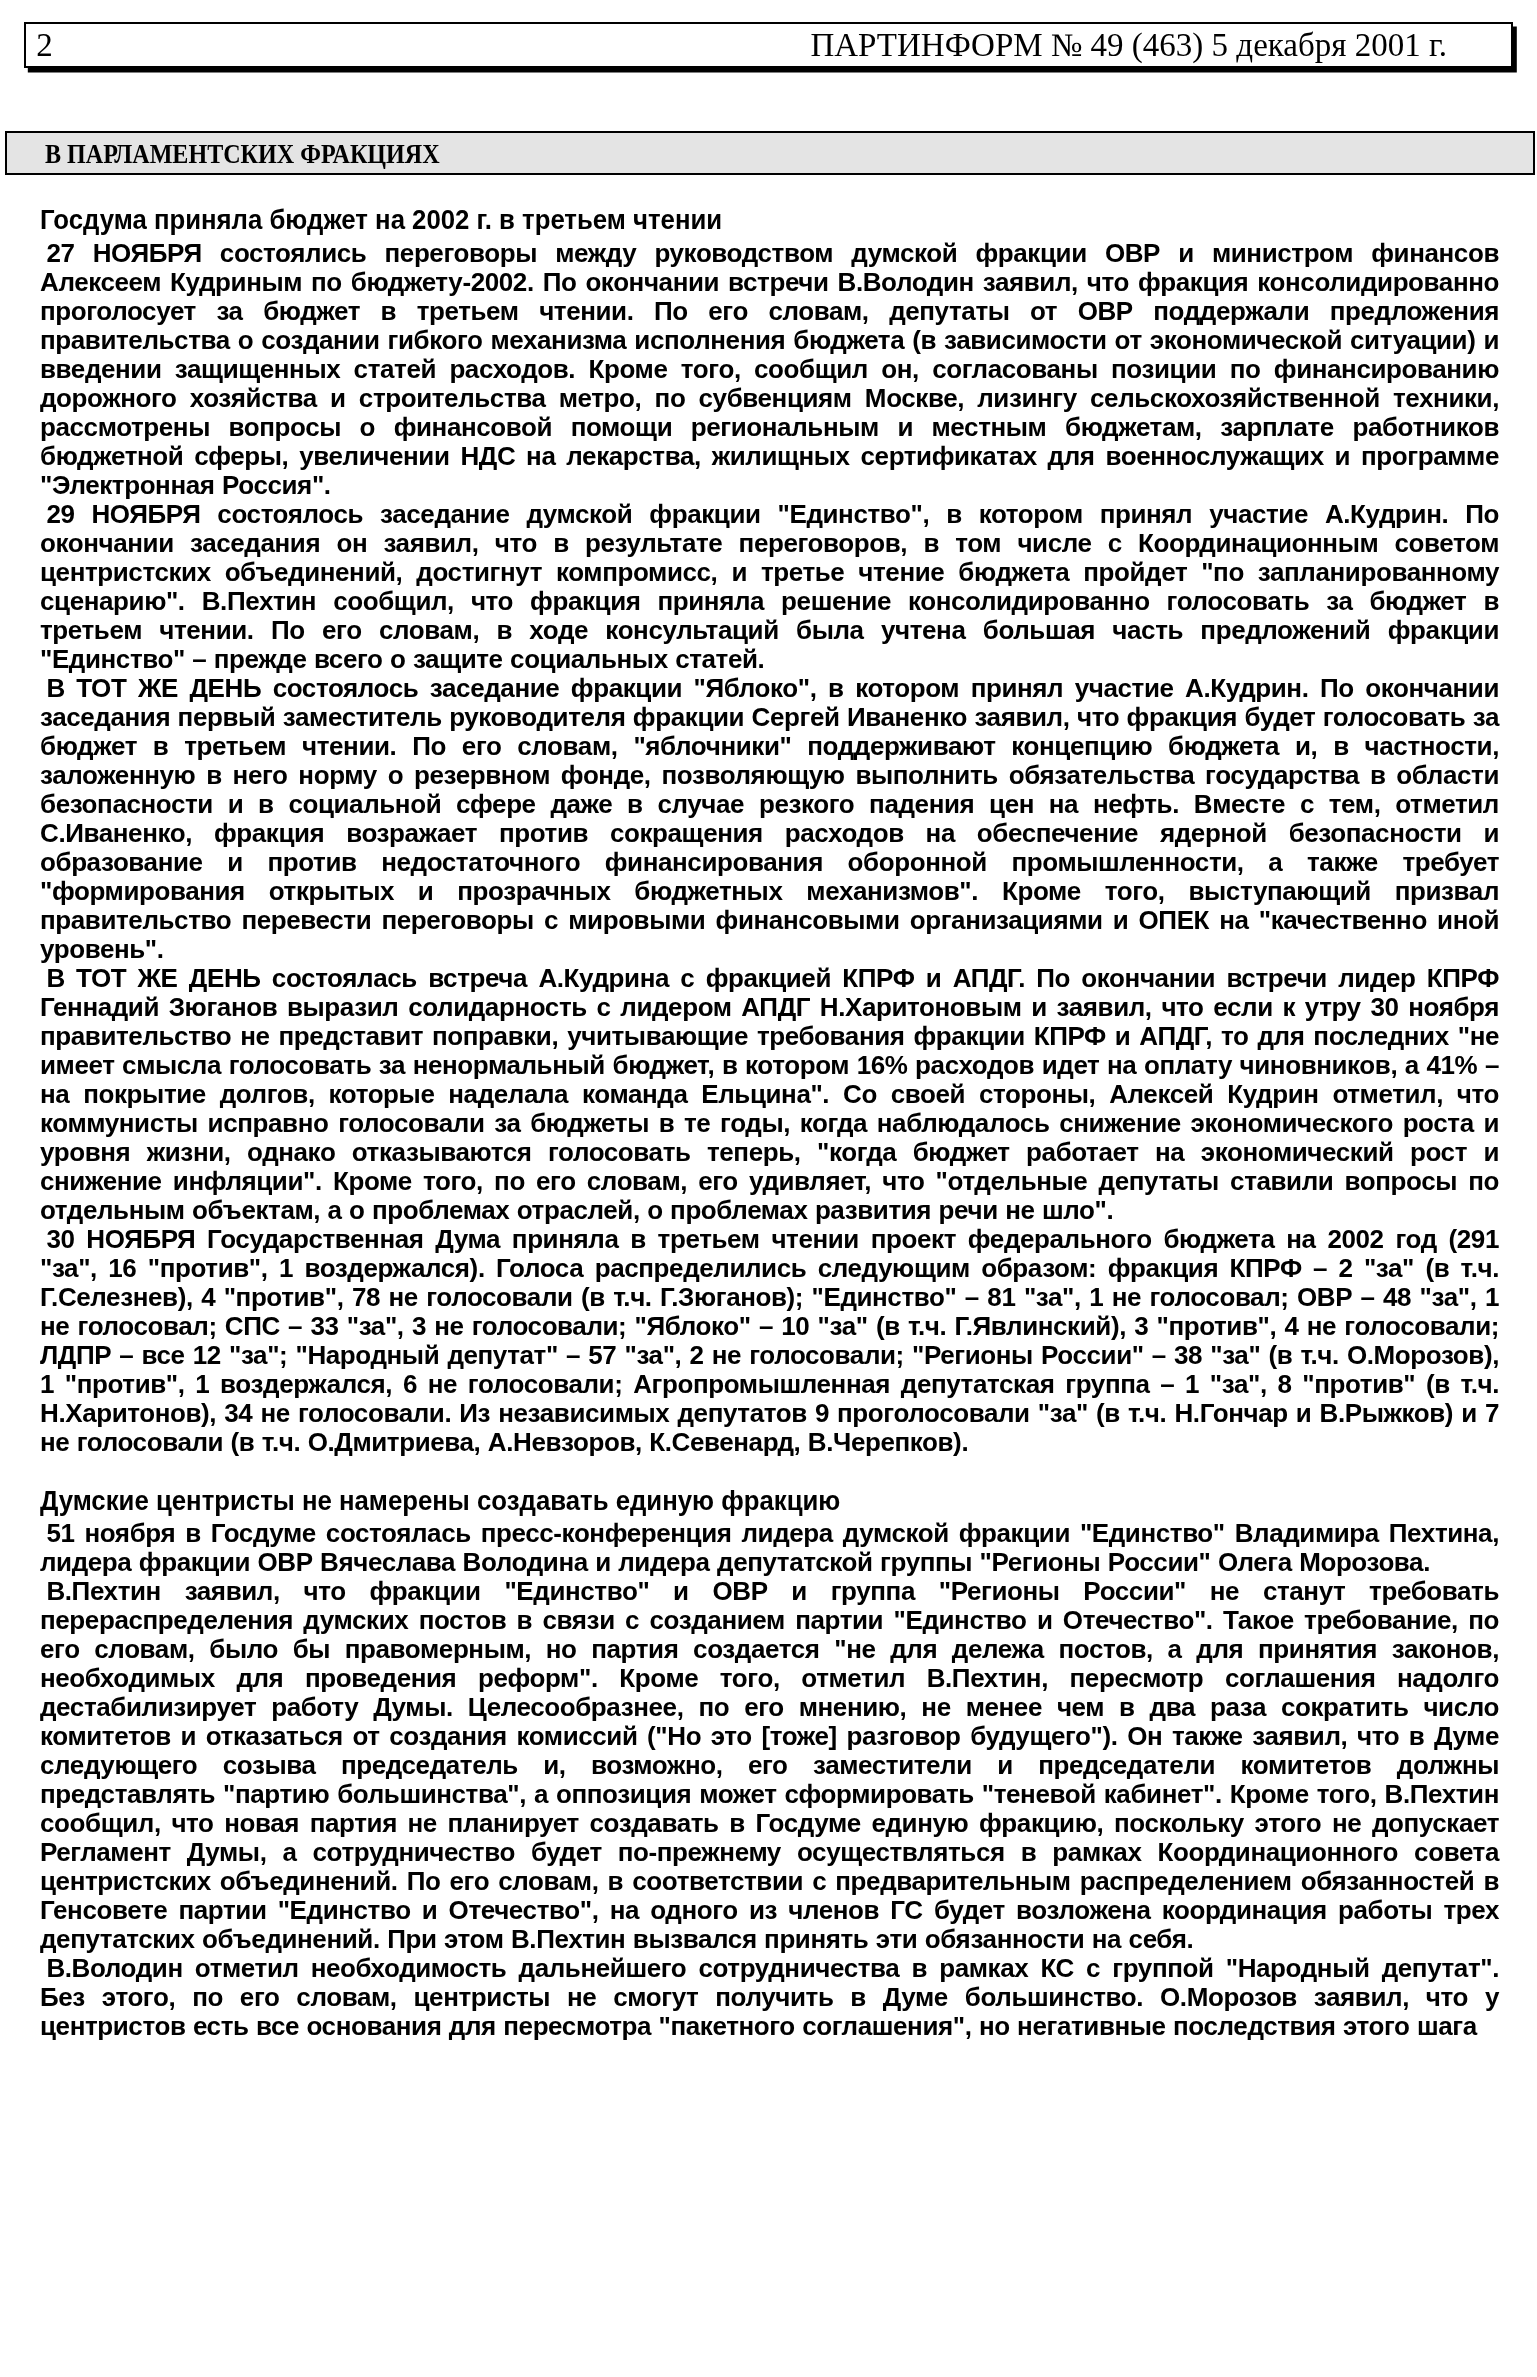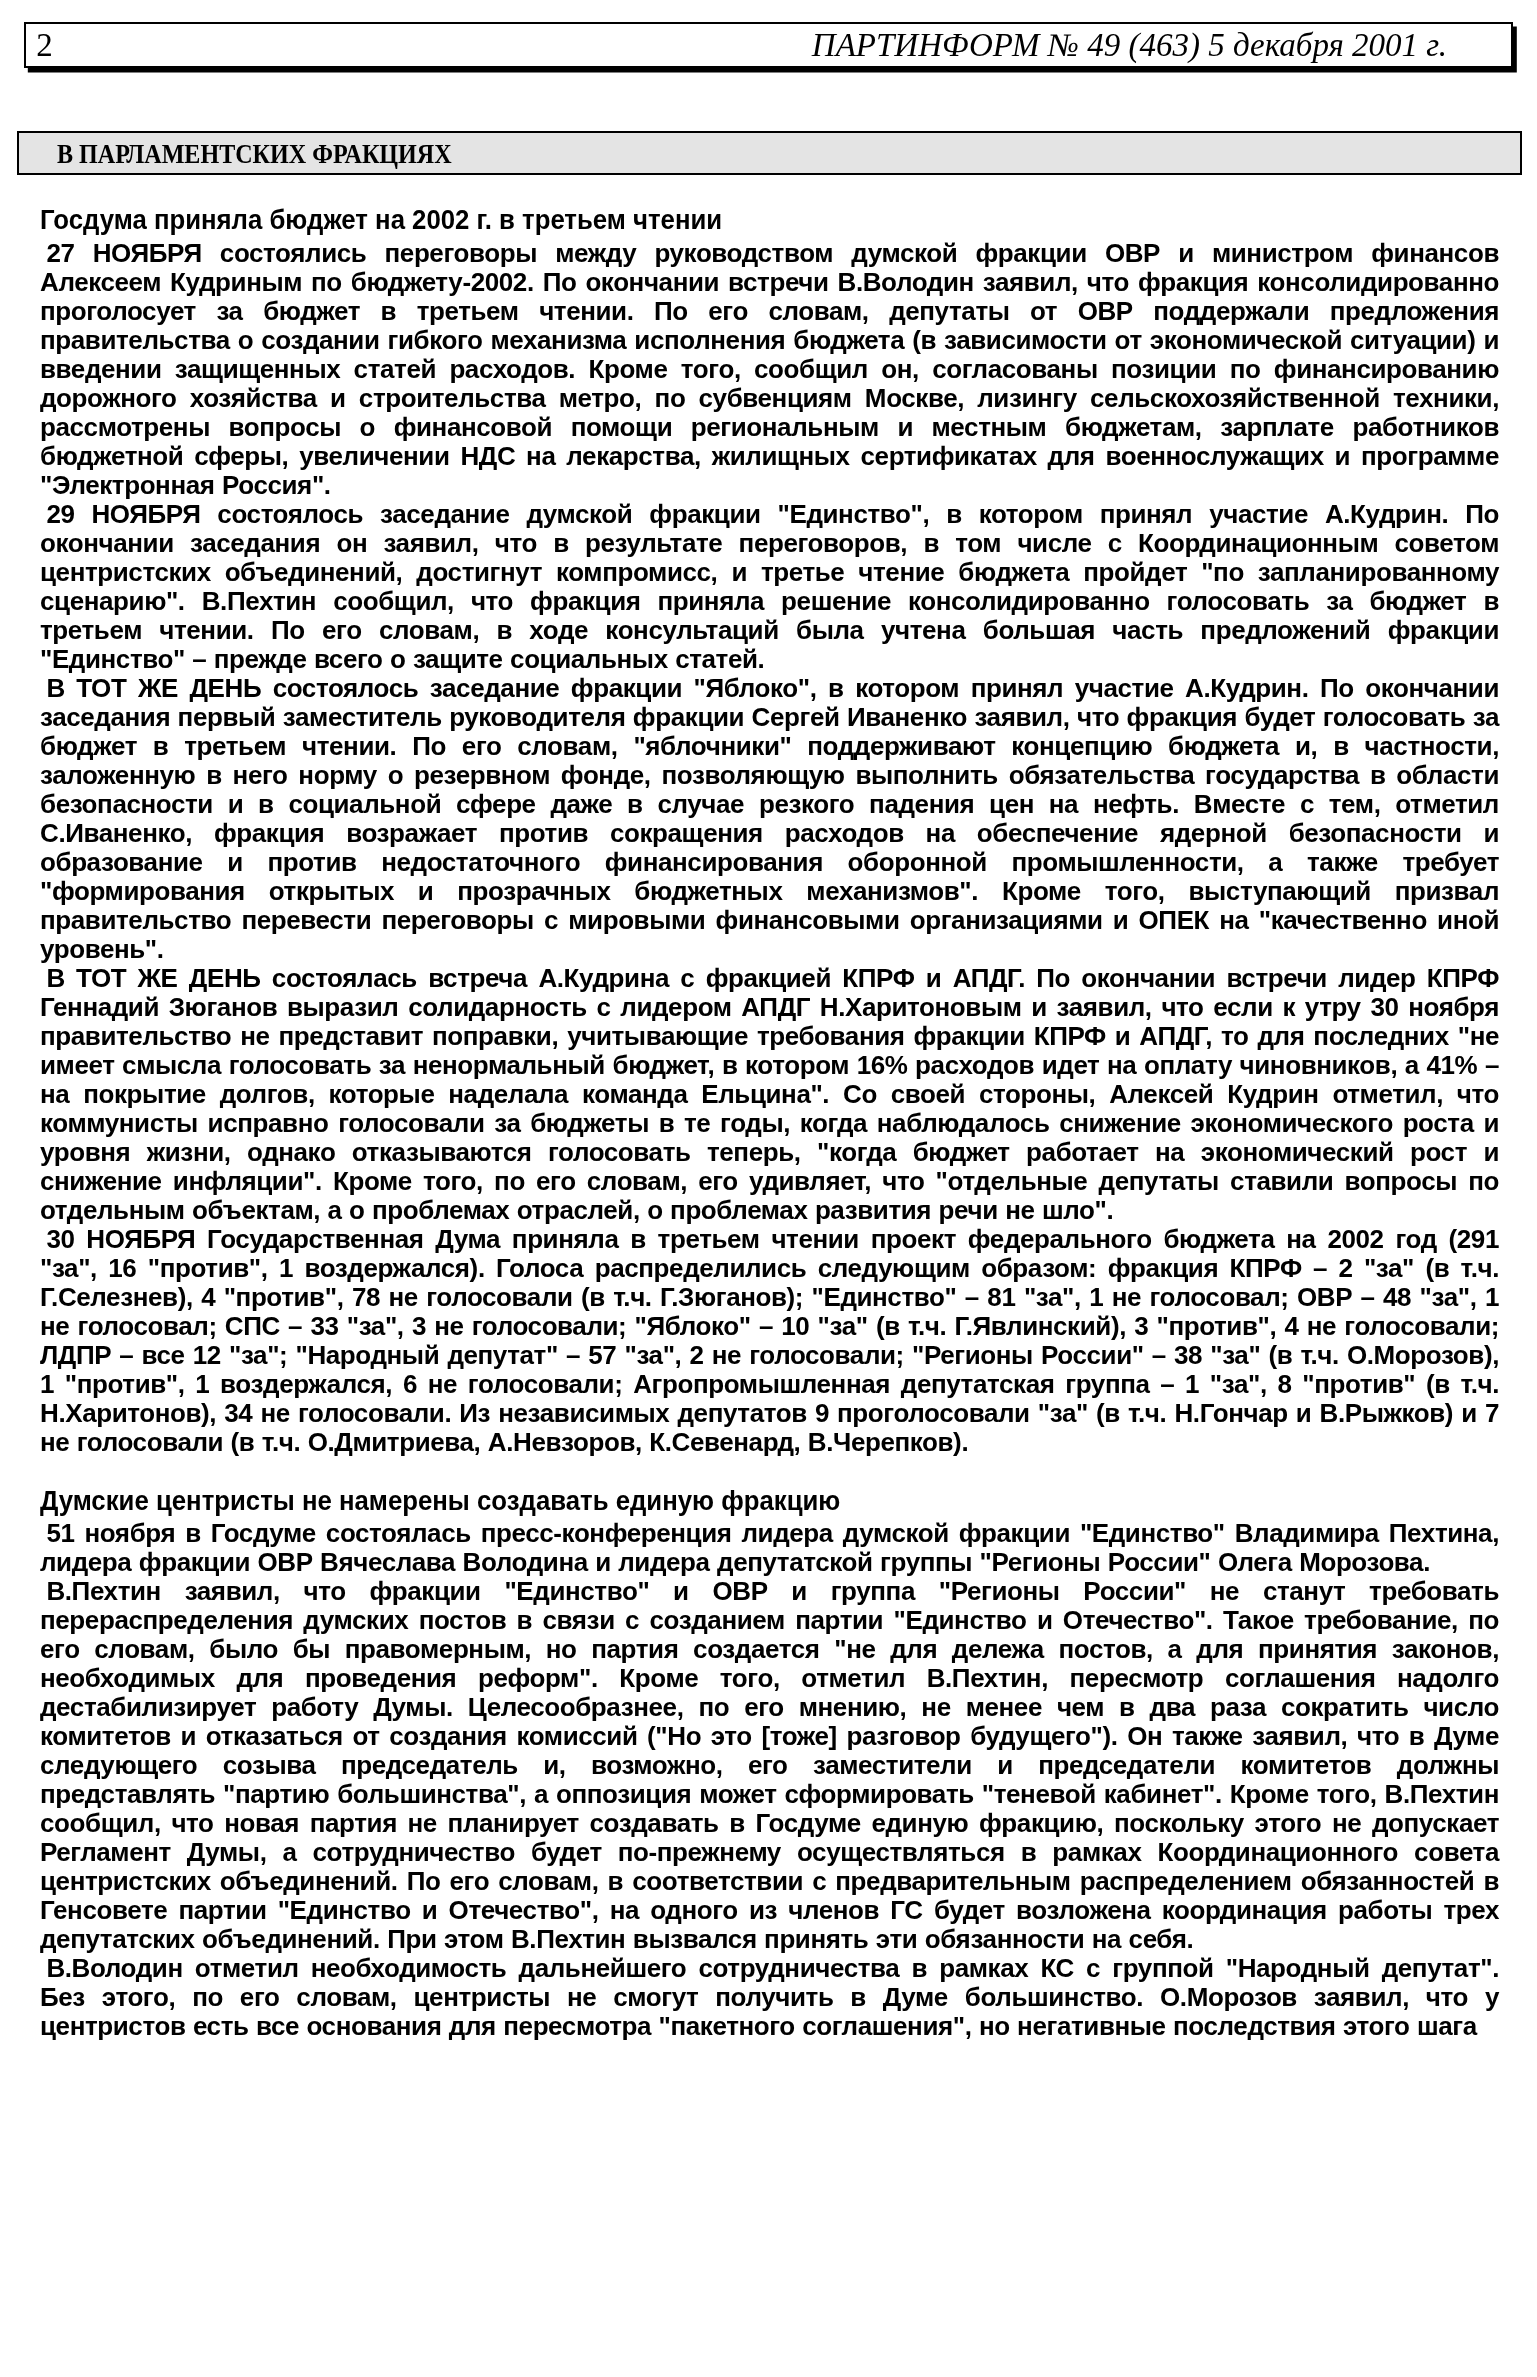--- a/index.html
+++ b/index.html
@@ -31,35 +31,35 @@
       top: 2.6px;
       font-family: "Liberation Serif", "DejaVu Serif", serif;
       font-size: 33px;
       line-height: 37px;
     }
     .issue-info {
       position: absolute;
       right: 64px;
       top: 2.6px;
       font-family: "Liberation Serif", "DejaVu Serif", serif;
-      font-style: italic;
       font-size: 33px;
       line-height: 37px;
       white-space: nowrap;
       margin-left: 40px;
     }
     .section-banner {
       position: absolute;
-      left: 17px;
+      left: 5px;
       top: 131px;
       width: 1501px;
       height: 40px;
       border: 2.6px solid #000;
       background: #e4e4e4;
       box-sizing: content-box;
+      padding-left: 25px;
     }
     .section-title {
       position: absolute;
       left: 38px;
       top: 3.8px;
       font-family: "Liberation Serif", "DejaVu Serif", serif;
       font-weight: bold;
       font-size: 28px;
       line-height: 33px;
       transform: scaleX(0.86);

